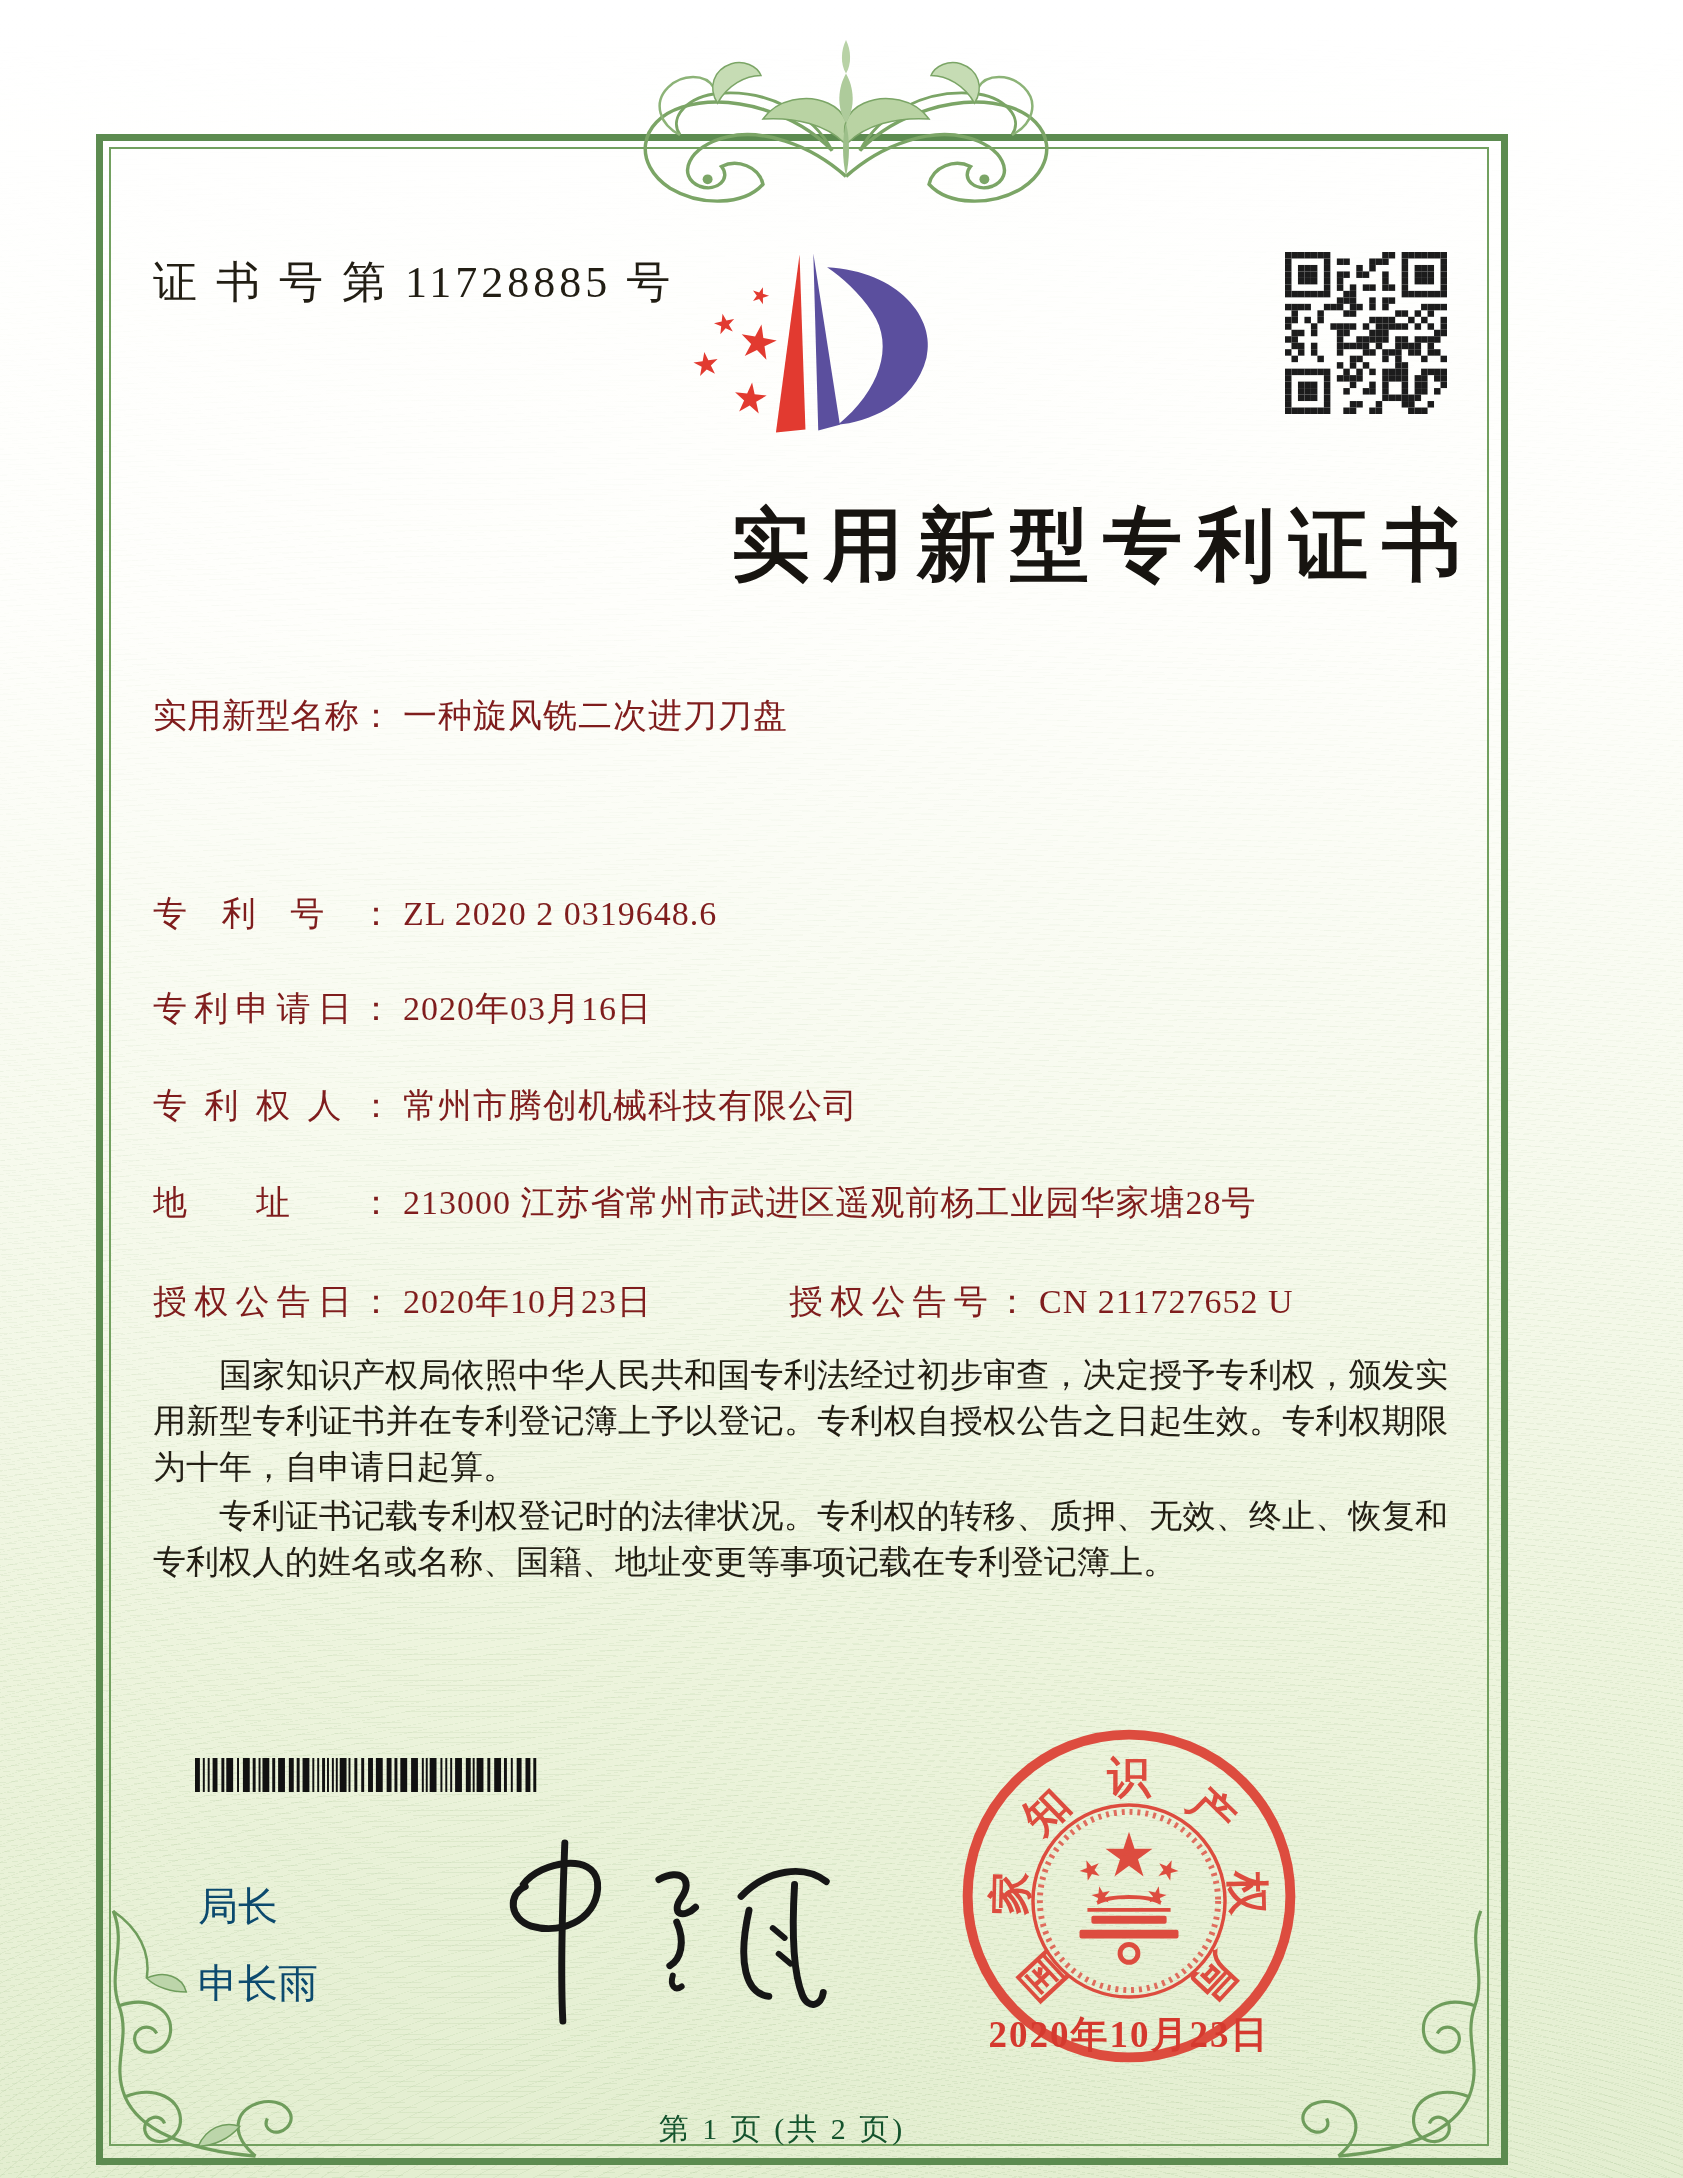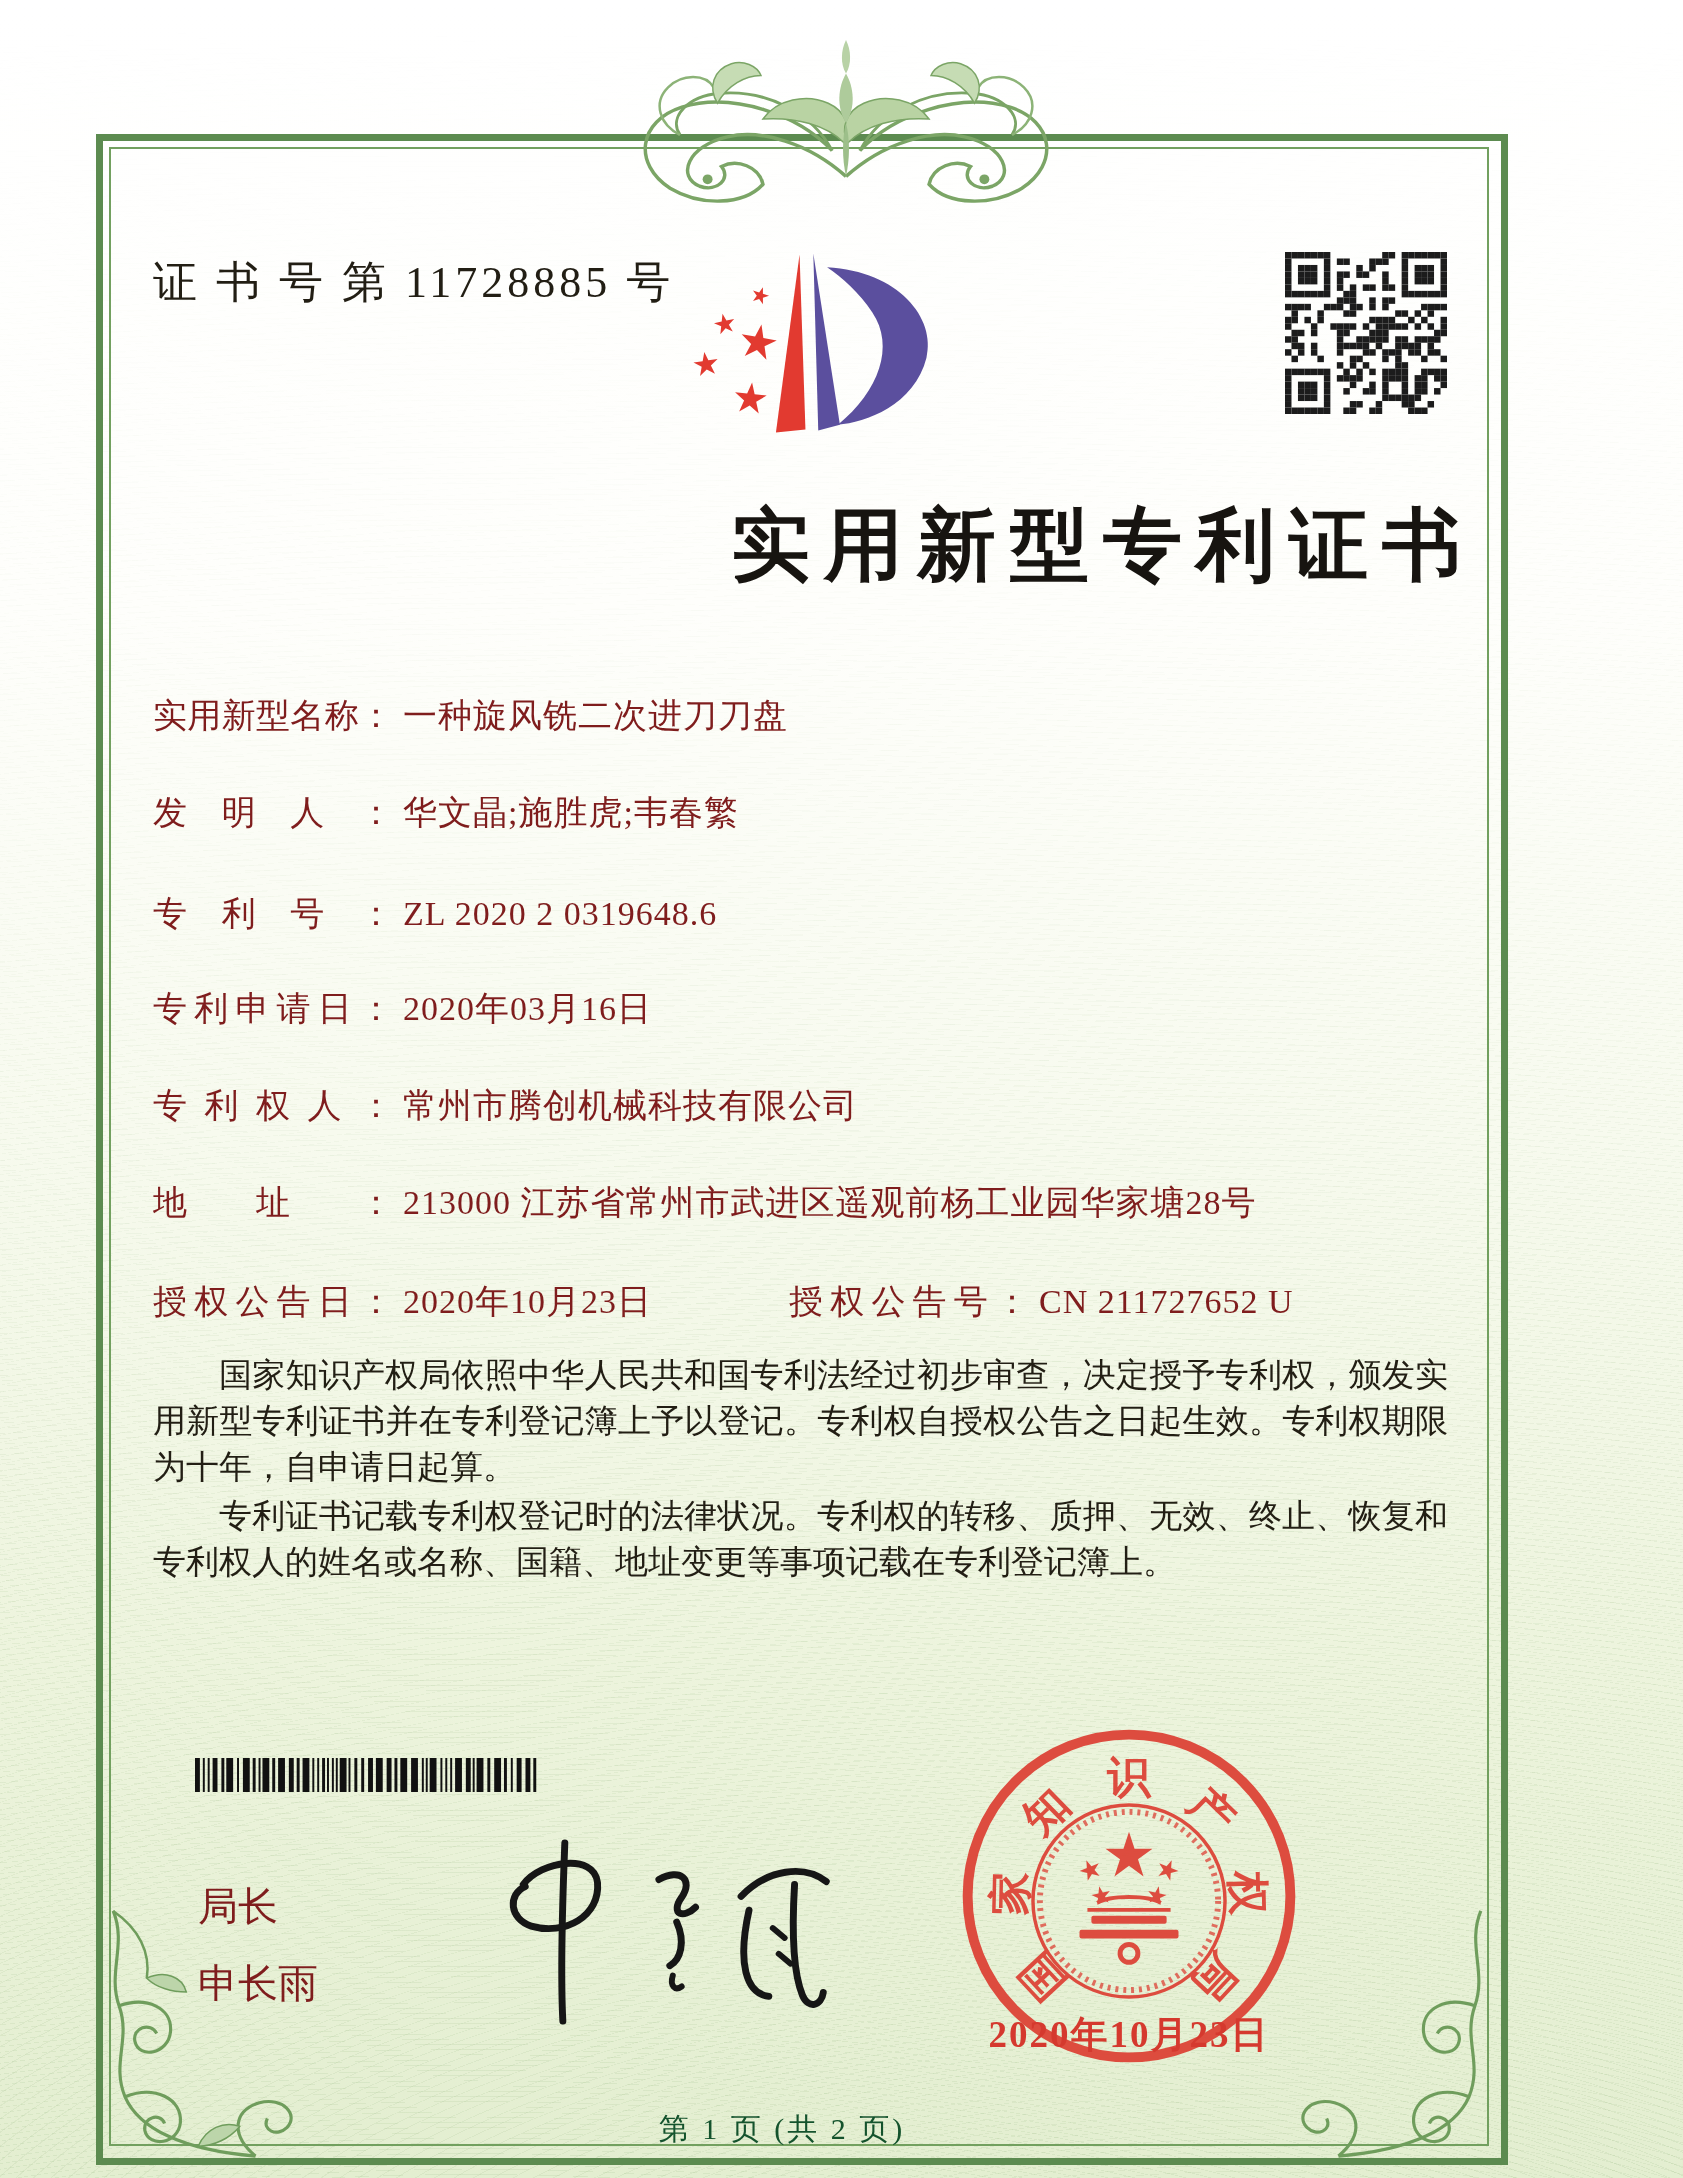--- a/index.html
+++ b/index.html
@@ -38,21 +38,21 @@
   .row .lbl{display:inline-block;width:240px;text-align:justify;text-align-last:justify;}
   .row .val{margin-left:10px;letter-spacing:1px;}
   .grp2{position:absolute;left:636px;top:0;}
   .grp2 .lbl{width:240px;}
   
   .body-text{position:absolute;left:153px;top:1352px;width:1295px;}
   .body-text p{margin:0 0 3px 0;font-size:33px;line-height:46px;text-align:justify;text-indent:66px;}
   
   .barcode{position:absolute;left:195px;top:1758px;width:352px;height:34px;}
   .signer-title,.signer-name{position:absolute;left:198px;font-size:40px;
-    font-family:"Liberation Sans","DejaVu Sans",sans-serif;color:#7f1d1d;}
+    font-family:"Liberation Sans","DejaVu Sans",sans-serif;color:#0c4a6e;}
   .signer-title{top:1879px;}
   .signer-name{top:1956px;}
   .signature{position:absolute;left:446px;top:1825px;width:406px;height:216px;}
   .seal{position:absolute;left:931px;top:1698px;width:396px;height:396px;opacity:.95;}
   .seal text{font-family:"Liberation Serif","DejaVu Serif",serif;font-weight:bold;}
   .seal-date{position:absolute;left:931px;top:2010px;width:396px;text-align:center;
     font-size:37px;color:#d5392e;letter-spacing:2px;font-weight:bold;}
   .footer{position:absolute;left:89px;top:2109px;width:1386px;text-align:center;
     font-size:30px;letter-spacing:3px;color:#14532d;}
 </style>
@@ -425,23 +425,20 @@
         <rect x="137.60" y="165.12" width="6.88" height="6.88"></rect>
         <rect x="144.48" y="165.12" width="6.88" height="6.88"></rect>
       </g>
   </svg>
 
   <h1 class="title">实用新型专利证书</h1>
 
   <div class="row" style="top:693px">
     <span class="lbl">实用新型名称：</span><span class="val">一种旋风铣二次进刀刀盘</span>
   </div>
-  <div class="row" style="top:790px">
-    <span class="lbl">发明人：</span><span class="val">华文晶;施胜虎;韦春繁</span>
-  </div>
   <div class="row" style="top:891px">
     <span class="lbl">专利号：</span><span class="val">ZL 2020 2 0319648.6</span>
   </div>
   <div class="row" style="top:986px">
     <span class="lbl">专利申请日：</span><span class="val">2020年03月16日</span>
   </div>
   <div class="row" style="top:1083px">
     <span class="lbl">专利权人：</span><span class="val">常州市腾创机械科技有限公司</span>
   </div>
   <div class="row" style="top:1180px">

